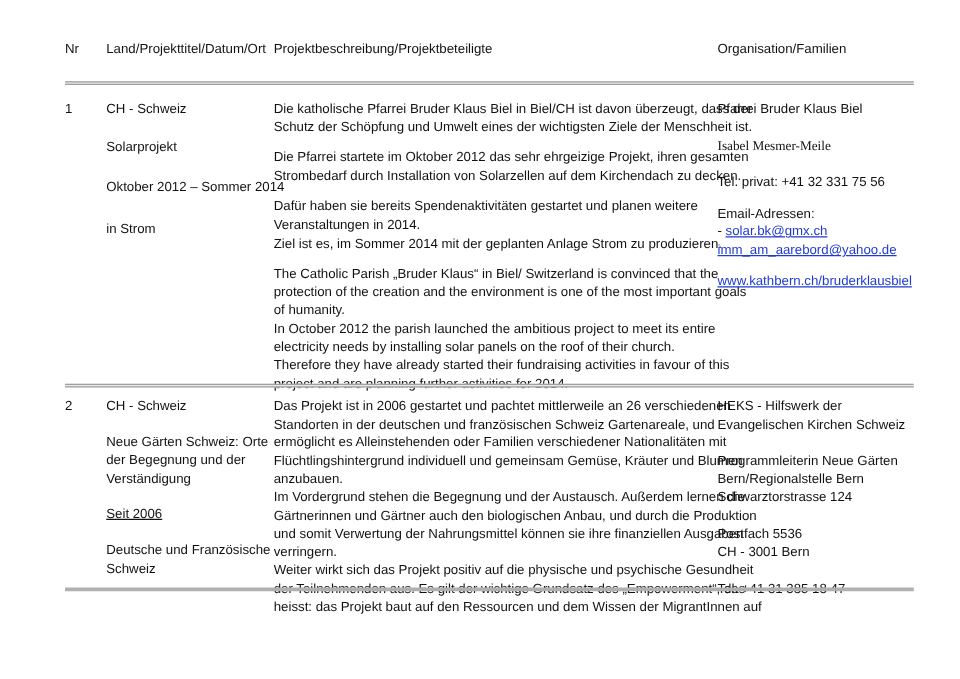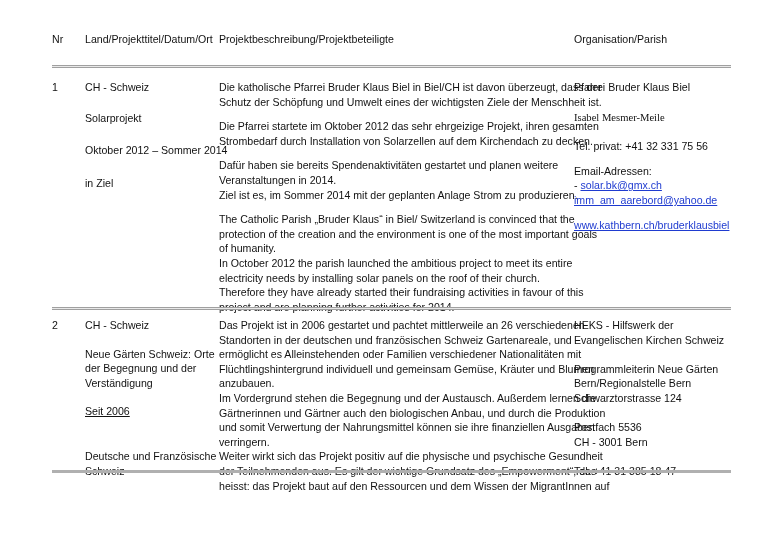--- a/index.html
+++ b/index.html
@@ -20,34 +20,34 @@
 </style>
 </head>
 <body>
 
 <div class="abs b" style="left:52px; top:32px;">Nr</div>
 <div class="abs" style="left:85px; top:32px;">
   <span>Land/</span><span class="b">Projekttitel</span><span>/Datum/Ort</span>
 </div>
 <div class="abs" style="left:219px; top:32px;">Projektbeschreibung/Projektbeteiligte</div>
 <div class="abs" style="left:574px; top:32px;">
-  <span class="b">Organisation</span><span>/Parish</span>
+  <span class="b">Organisation</span><span>/Familien</span>
 </div>
 
 <div class="rule" style="top:65px;"></div>
 
 <div class="abs b" style="left:52px; top:80px;">1</div>
 <div class="block" style="left:85px; top:80px; width:130px;">
   <span class="line">CH - Schweiz</span>
   <span class="line"></span>
   <span class="line b" style="margin-top:2px;">Solarprojekt</span>
   <span class="line"></span>
   <span class="line" style="margin-top:3px;">Oktober 2012 – Sommer 2014</span>
   <span class="line"></span>
-  <span class="line" style="margin-top:3px;">in Ziel</span>
+  <span class="line" style="margin-top:3px;">in Strom</span>
 </div>
 
 <div class="block" style="left:219px; top:80px;">
   <span class="jline">Die katholische Pfarrei Bruder Klaus Biel in Biel/CH ist davon überzeugt, dass der</span>
   <span class="line">Schutz der Schöpfung und Umwelt eines der wichtigsten Ziele der Menschheit ist.</span>
   <span class="line" style="height:10px;"></span>
   <span class="jline">Die Pfarrei startete im Oktober 2012 das sehr ehrgeizige Projekt, ihren gesamten</span>
   <span class="line">Strombedarf durch Installation von Solarzellen auf dem Kirchendach zu decken.</span>
   <span class="line" style="height:10px;"></span>
   <span class="jline">Dafür haben sie bereits Spendenaktivitäten gestartet und planen weitere</span>
@@ -82,21 +82,21 @@
 <div class="abs b" style="left:52px; top:318px;">2</div>
 <div class="block" style="left:85px; top:318px; width:130px;">
   <span class="line">CH - Schweiz</span>
   <span class="line" style="height:10px;"></span>
   <span class="line b" style="margin-top:4px;">Neue Gärten Schweiz: Orte</span>
   <span class="line b">der Begegnung und der</span>
   <span class="line b">Verständigung</span>
   <span class="line" style="height:10px;"></span>
   <span class="line" style="margin-top:4px;text-decoration:underline;">Seit 2006</span>
   <span class="line" style="height:10px;"></span>
-  <span class="line" style="margin-top:20px;">Deutsche und Französische</span>
+  <span class="line" style="margin-top:4px;">Deutsche und Französische</span>
   <span class="line">Schweiz</span>
 </div>
 
 <div class="block" style="left:219px; top:318px;">
   <span class="jline">Das Projekt ist in 2006 gestartet und pachtet mittlerweile an 26 verschiedenen</span>
   <span class="jline">Standorten in der deutschen und französischen Schweiz Gartenareale, und</span>
   <span class="jline">ermöglicht es Alleinstehenden oder Familien verschiedener Nationalitäten mit</span>
   <span class="jline">Flüchtlingshintergrund individuell und gemeinsam Gemüse, Kräuter und Blumen</span>
   <span class="line">anzubauen.</span>
   <span class="jline">Im Vordergrund stehen die Begegnung und der Austausch. Außerdem lernen die</span>

